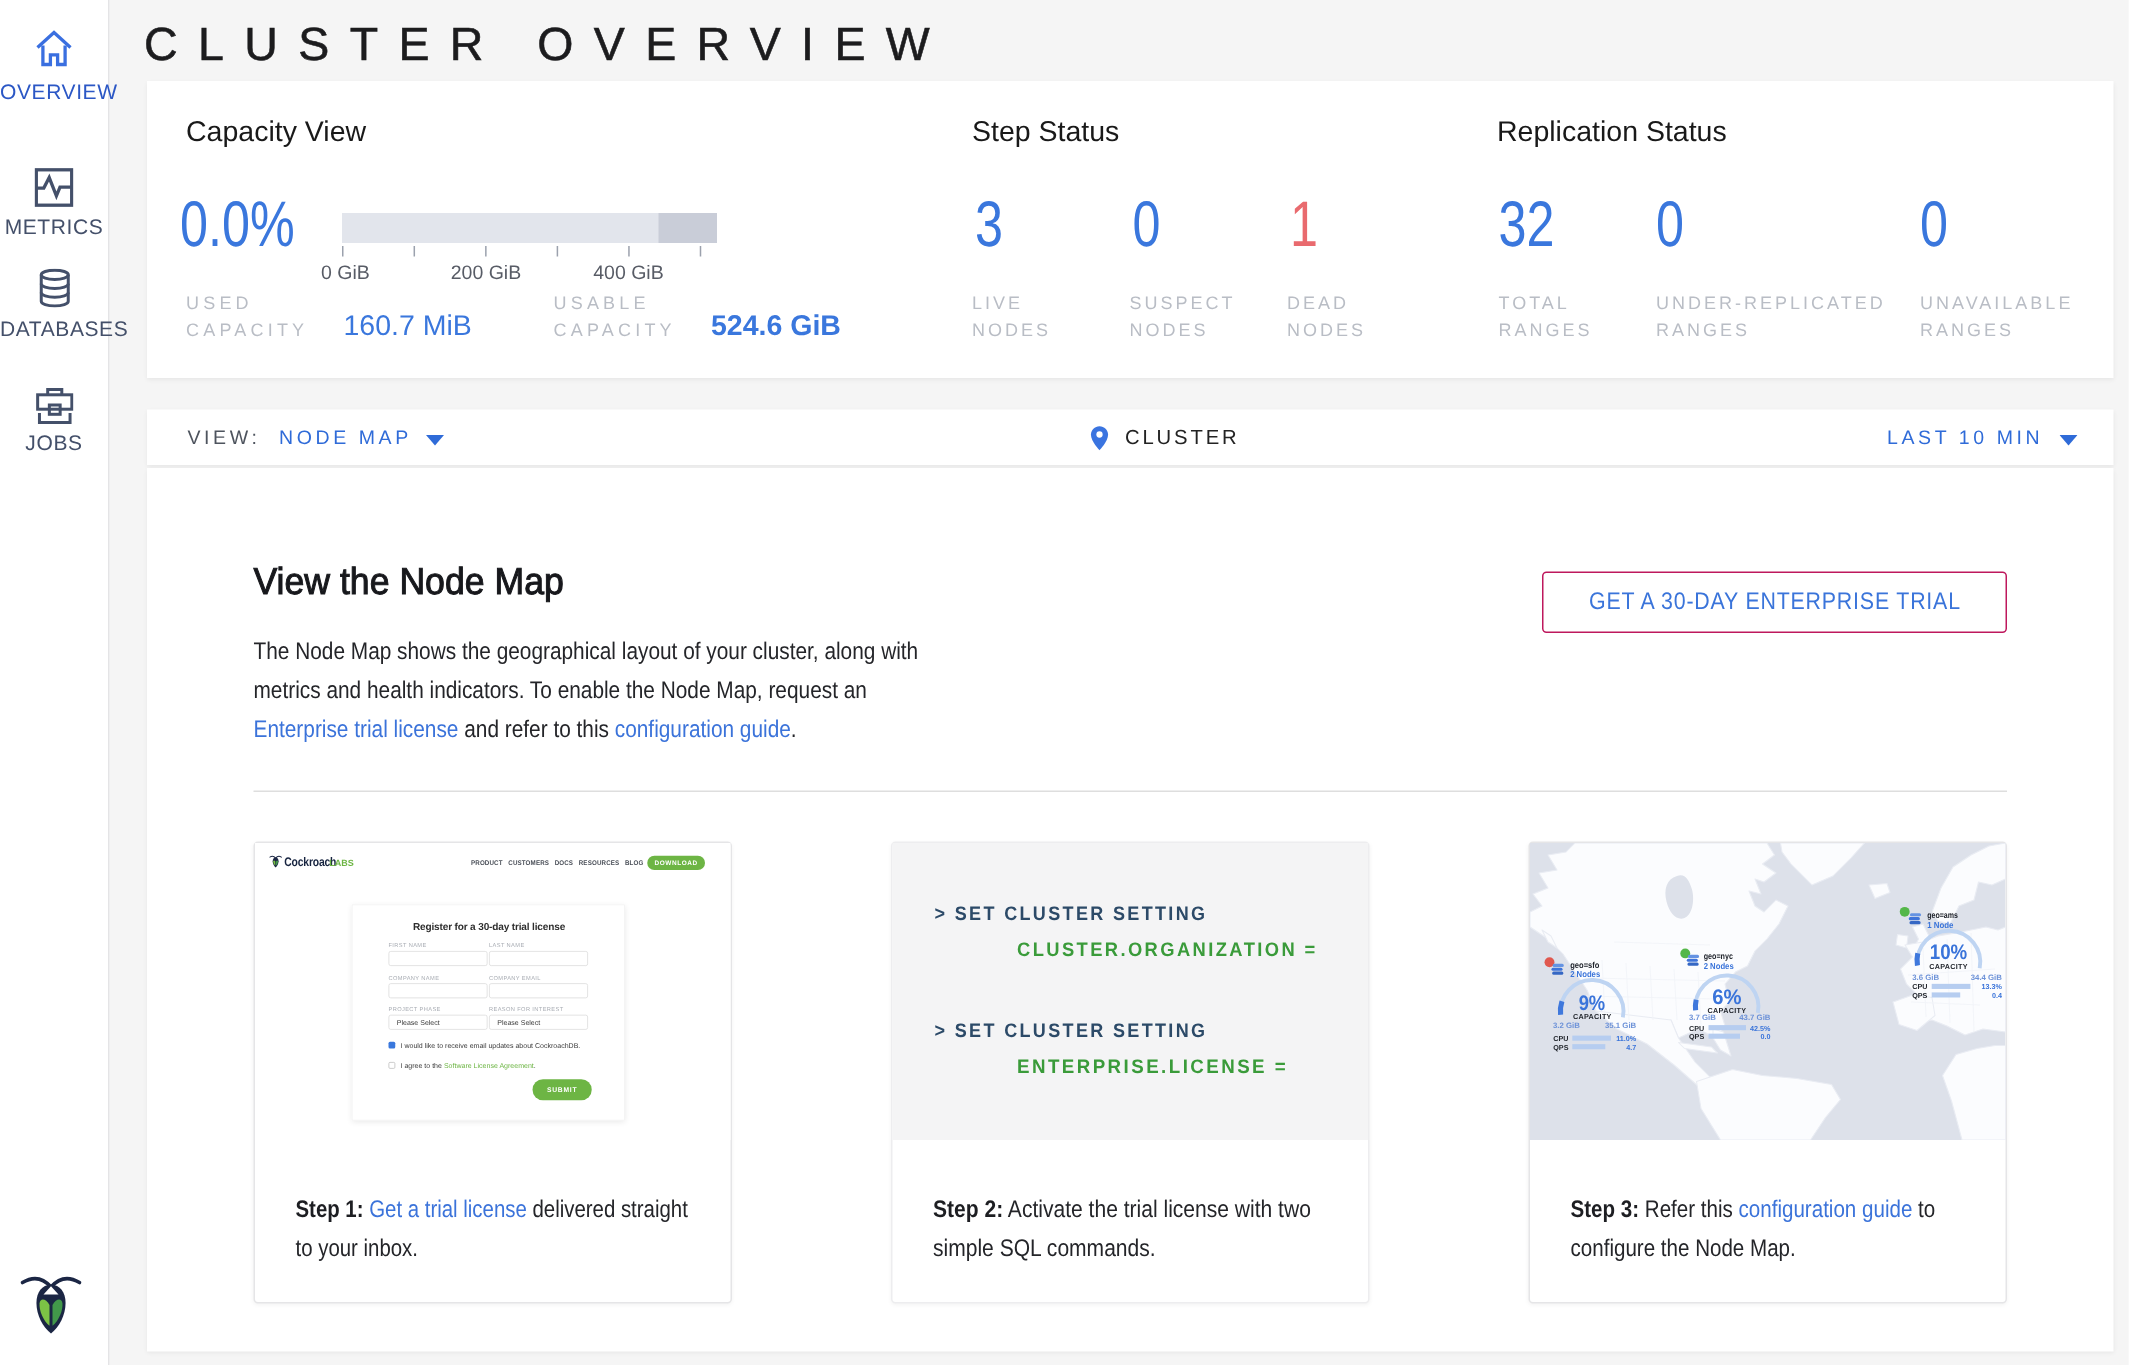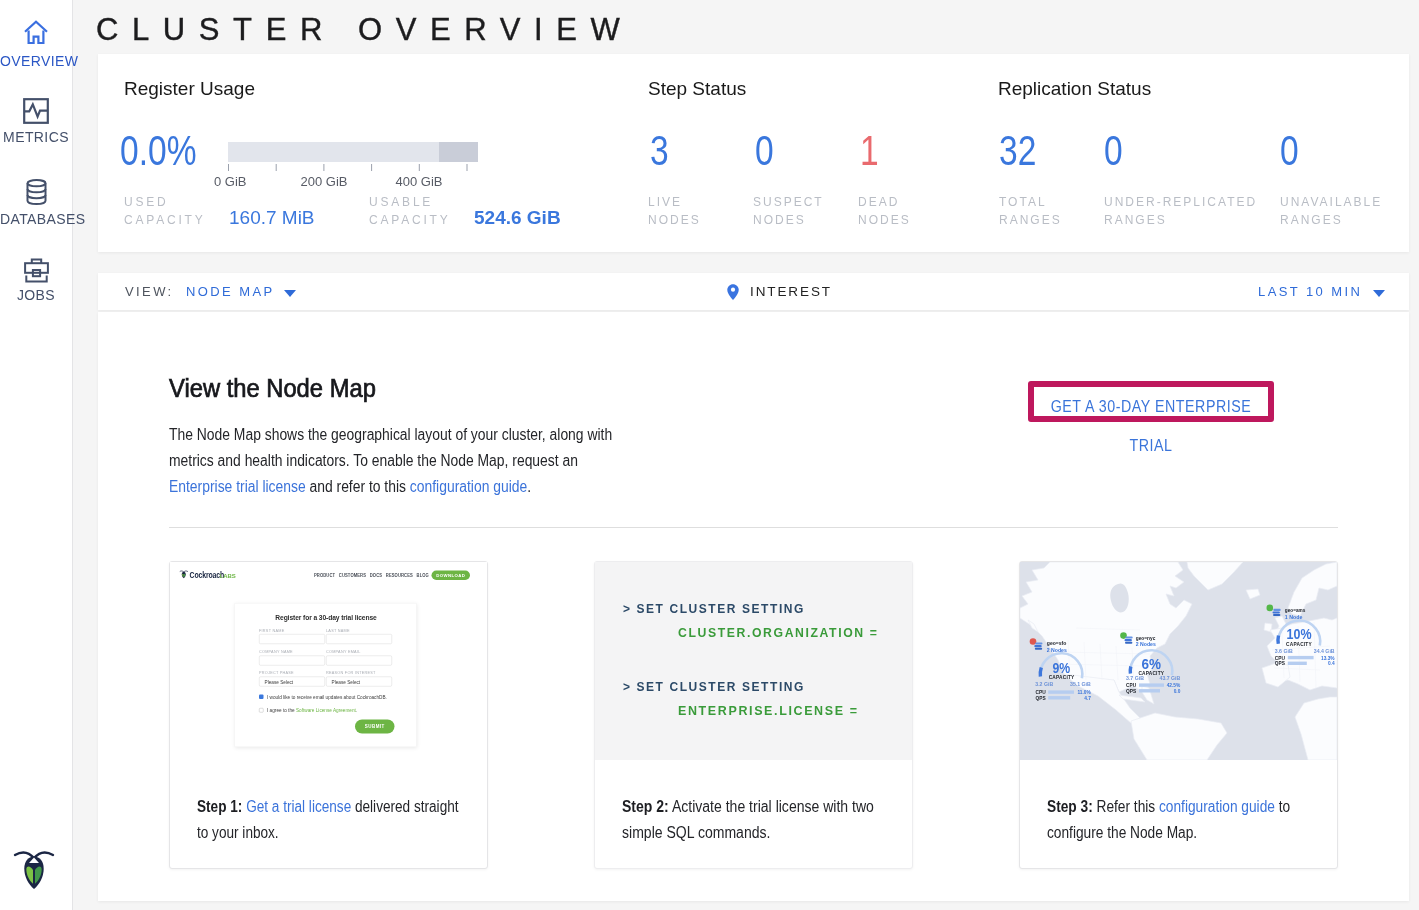--- a/index.html
+++ b/index.html
@@ -34,21 +34,21 @@
 </head>
 <body>
 <div id="sidebar">
   <div class="navitem" style="top:20px;">
     <svg width="26" height="25" viewBox="0 0 26 25" style="display:block;margin:0 auto;">
       <path d="M2 11.7 L13 1.7 L24 11.7" fill="none" stroke="#3a6fe0" stroke-width="2.2"></path>
       <path d="M5.6 10.4 V23 H10.6 V16.6 H15.4 V23 H20.4 V10.4" fill="none" stroke="#3a6fe0" stroke-width="2.2"></path>
     </svg>
     <span class="navlabel active" style="margin-top:8px;">OVERVIEW</span>
   </div>
-  <div class="navitem" style="top:98px;">
+  <div class="navitem" style="top:112px;">
     <svg width="26" height="26" viewBox="0 0 26 26" style="display:block;margin:0 auto;">
       <rect x="1.2" y="1.2" width="23.6" height="23.6" fill="none" stroke="#44506a" stroke-width="2.2"></rect>
       <path d="M1.2 13.4 H6.2 L9.8 6.4 L14.6 18.6 L17 12.7 H24.8" fill="none" stroke="#44506a" stroke-width="2.2"></path>
     </svg>
     <span class="navlabel" style="margin-top:5px;">METRICS</span>
   </div>
   <div class="navitem" style="top:179px;">
     <svg width="21" height="26" viewBox="0 0 21 26" style="display:block;margin:0 auto;">
       <ellipse cx="10.5" cy="4.2" rx="9" ry="3.1" fill="none" stroke="#44506a" stroke-width="2"></ellipse>
       <path d="M1.5 4.2 V21.8 C1.5 23.6 5.5 25 10.5 25 C15.5 25 19.5 23.6 19.5 21.8 V4.2" fill="none" stroke="#44506a" stroke-width="2"></path>
@@ -71,21 +71,21 @@
     <path d="M21 12 C28 4 35 6 40 9" fill="none" stroke="#1b2644" stroke-width="2.4" stroke-linecap="round"></path>
     <path d="M21 10.5 C15 10.5 11.3 15.5 11.3 22.5 C11.3 31 15.5 38.5 21 43 C26.5 38.5 30.7 31 30.7 22.5 C30.7 15.5 27 10.5 21 10.5 Z" fill="#1b2644"></path>
     <path d="M21 11.5 L16 17 L26 17 Z" fill="#ffffff"></path>
     <path d="M20 24 C17.5 19.5 13.8 19.3 13.4 22.8 C12.9 27.5 15.8 34.5 20 37.8 Z" fill="#7cc245"></path>
     <path d="M22 24 C24.5 19.5 28.2 19.3 28.6 22.8 C29.1 27.5 26.2 34.5 22 37.8 Z" fill="#42984a"></path>
   </svg>
 </div>
 <div id="main">
   <h1>CLUSTER OVERVIEW</h1>
   <div class="panel" id="stats">
-    <div id="st1" class="sectitle" style="left:26px; top:26px;">Register Usage</div>
+    <div id="st1" class="sectitle" style="left:26px; top:26px;">Capacity View</div>
     <div class="bignum" style="left:22px; top:75px;">0.0%</div>
     <div class="abs" style="left:130px; top:88px; width:250px; height:20px; background:#e2e5ec;">
       <div class="abs" style="left:211px; top:0; width:39px; height:20px; background:#c9cdd8;"></div>
     </div>
     <svg class="abs" style="left:130px; top:110px;" width="251" height="9">
       <g stroke="#9ba1ad" stroke-width="1">
         <line x1="0.5" y1="0" x2="0.5" y2="7"></line>
           <line x1="48.2" y1="0" x2="48.2" y2="7"></line>
         <line x1="95.9" y1="0" x2="95.9" y2="7"></line>
           <line x1="143.6" y1="0" x2="143.6" y2="7"></line>
@@ -120,34 +120,34 @@
   <div class="panel" id="viewbar">
     <div id="vw" class="abs vb-text" style="left:27px; top:11px; color:#4e545e;">VIEW:</div>
     <div id="nm" class="abs vb-text" style="left:88px; top:11px; color:#2f6bd8;">NODE MAP</div>
     <svg class="abs" style="left:186px; top:17px;" width="12" height="8">
         <path d="M0 0 H12 L6 7 Z" fill="#2f6bd8"></path>
       </svg>
     <svg class="abs" style="left:628px; top:10px;" width="14" height="18" viewBox="0 0 24 30">
       <path d="M12 1.5 C6.6 1.5 2.2 5.9 2.2 11.3 C2.2 18.65 12 29 12 29 C12 29 21.8 18.65 21.8 11.3 C21.8 5.9 17.4 1.5 12 1.5 Z" fill="#3a74e0"></path>
       <circle cx="12" cy="11" r="3.6" fill="#fff"></circle>
     </svg>
-    <div id="cl" class="abs" style="left:652px; top:11px; font-size:13.5px; letter-spacing:1.9px; color:#232323;">INTEREST</div>
+    <div id="cl" class="abs" style="left:652px; top:11px; font-size:13.5px; letter-spacing:1.9px; color:#232323;">CLUSTER</div>
     <div id="lm" class="abs vb-text" style="left:1160px; top:11px; color:#2f6bd8;">LAST 10 MIN</div>
     <svg class="abs" style="left:1275px; top:17px;" width="12" height="8">
         <path d="M0 0 H12 L6 7 Z" fill="#2f6bd8"></path>
       </svg>
   </div>
   <div class="panel" id="mainpanel">
     <div id="vh" class="abs" style="left:71px; top:62px; font-size:25px; font-weight:400; color:#17181c; -webkit-text-stroke:0.7px #17181c; white-space:nowrap; transform:scaleX(0.95); transform-origin:left top;">View the Node Map</div>
     <div id="para" class="abs" style="left:71px; top:110px; font-size:16px; line-height:26px; color:#242529; white-space:nowrap; transform:scaleX(0.868); transform-origin:left top;">
       The Node Map shows the geographical layout of your cluster, along with<br>
       metrics and health indicators. To enable the Node Map, request an<br>
       <a class="lnk" href="#">Enterprise trial license</a> and refer to this <a class="lnk" href="#">configuration guide</a>.
     </div>
-    <div class="abs" style="left:930px; top:69px; width:246px; height:41px; border:6px solid #be185d; border-radius:3px; background:#fff; text-align:center; line-height:39px; font-size:16px; letter-spacing:0.6px; color:#3a74da;"><span id="btx" style="display:inline-block; transform:scaleX(0.89);">GET A 30-DAY ENTERPRISE TRIAL</span></div>
+    <div class="abs" style="left:930px; top:69px; width:310px; height:41px; border:1px solid #be185d; border-radius:3px; background:#fff; text-align:center; line-height:39px; font-size:16px; letter-spacing:0.6px; color:#3a74da;"><span id="btx" style="display:inline-block; transform:scaleX(0.89);">GET A 30-DAY ENTERPRISE TRIAL</span></div>
     <div class="abs" style="left:71px; top:215px; width:1169px; height:1px; background:#dedede;"></div>
 
     <div class="card" style="left:71px;">
       <div class="abs" style="left:0; top:0; width:317px; height:198px; background:#fff; overflow:hidden;">
        <div style="position:absolute; left:0; top:0; width:634px; height:396px; transform:scale(0.5); transform-origin:0 0;">
         <svg class="abs" style="left:19px; top:14px;" width="17" height="21" viewBox="0 0 42 46">
           <path d="M21 12 C14 4 7 6 2 9" fill="none" stroke="#1b2644" stroke-width="3.4" stroke-linecap="round"></path>
           <path d="M21 12 C28 4 35 6 40 9" fill="none" stroke="#1b2644" stroke-width="3.4" stroke-linecap="round"></path>
           <path d="M21 10.5 C15 10.5 11.3 15.5 11.3 22.5 C11.3 31 15.5 38.5 21 43 C26.5 38.5 30.7 31 30.7 22.5 C30.7 15.5 27 10.5 21 10.5 Z" fill="#1b2644"></path>
           <path d="M20 24 C17.5 19.5 13.8 19.3 13.4 22.8 C12.9 27.5 15.8 34.5 20 37.8 Z" fill="#7cc245"></path>

